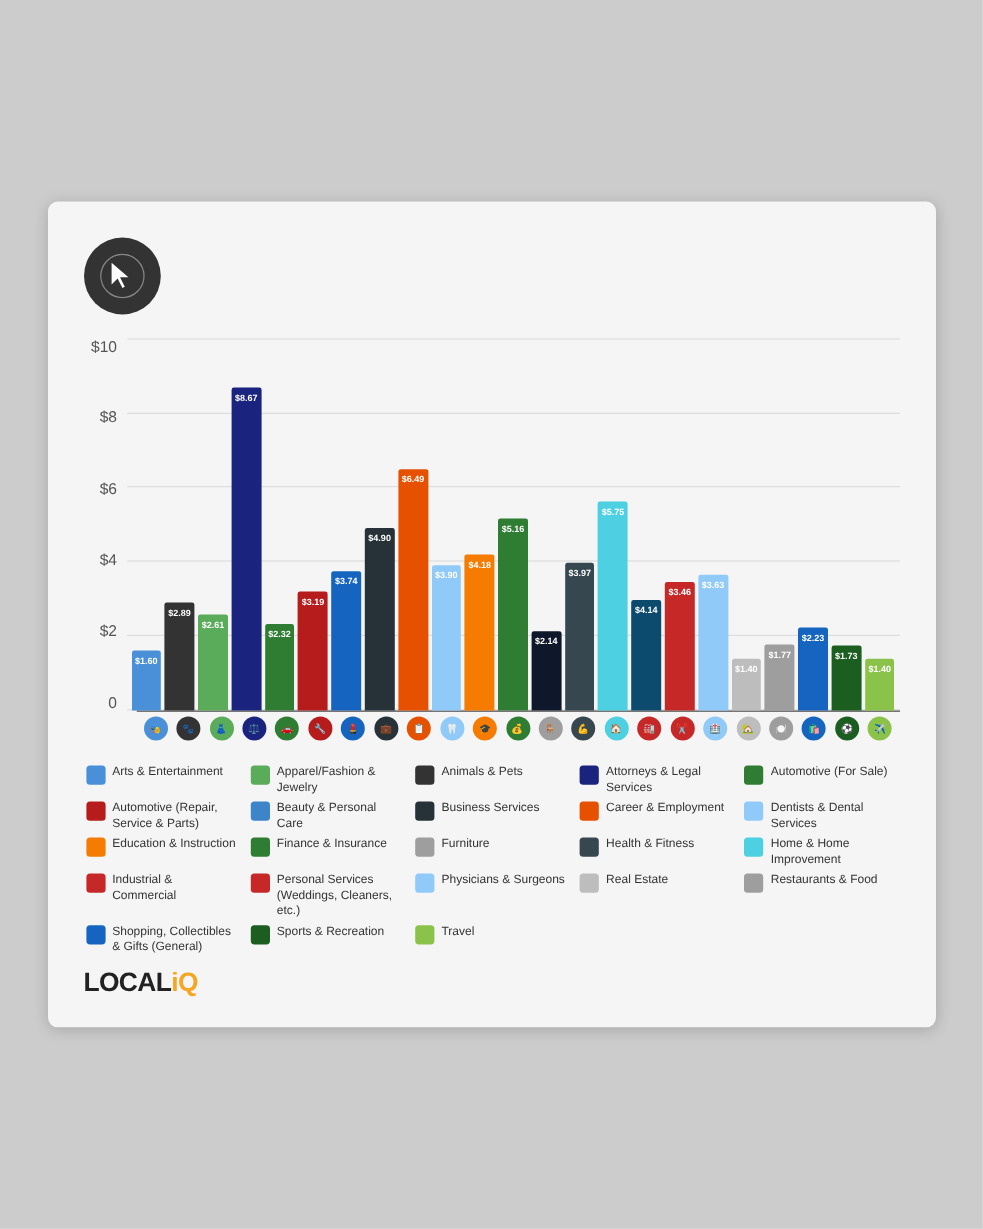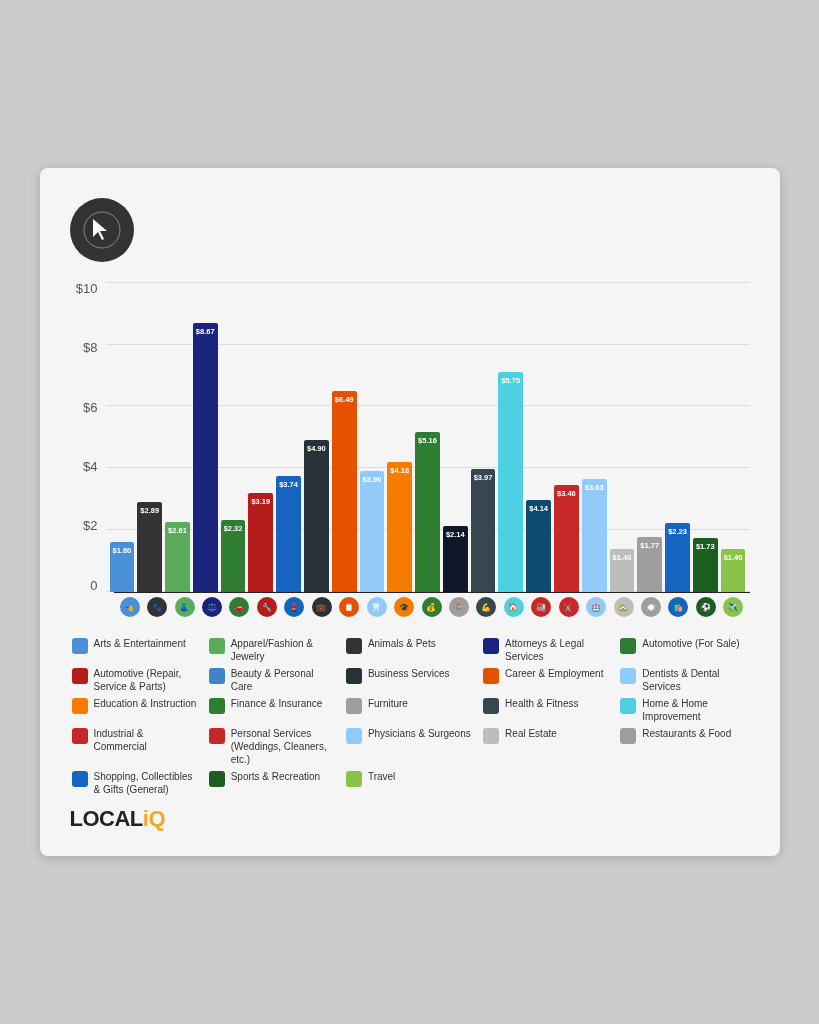--- a/index.html
+++ b/index.html
@@ -242,21 +242,21 @@
               <div class="bar" style="height: 50px; background: rgb(74, 144, 217); border-radius: 2px 2px 0px 0px; min-width: 100%;">
                 <div class="bar-value">$1.60</div>
               </div>
             </div>
             <div class="bar-col">
               <div class="bar" style="height: 90px; background: rgb(51, 51, 51); border-radius: 2px 2px 0px 0px; min-width: 100%;">
                 <div class="bar-value">$2.89</div>
               </div>
             </div>
             <div class="bar-col">
-              <div class="bar" style="height: 70px; background: rgb(90, 171, 90); border-radius: 2px 2px 0px 0px; min-width: 100%;">
+              <div class="bar" style="height: 80px; background: rgb(90, 171, 90); border-radius: 2px 2px 0px 0px; min-width: 100%;">
                 <div class="bar-value">$2.61</div>
               </div>
             </div>
             <div class="bar-col">
               <div class="bar" style="height: 269px; background: rgb(26, 35, 126); border-radius: 2px 2px 0px 0px; min-width: 100%;">
                 <div class="bar-value">$8.67</div>
               </div>
             </div>
             <div class="bar-col">
               <div class="bar" style="height: 72px; background: rgb(46, 125, 50); border-radius: 2px 2px 0px 0px; min-width: 100%;">
@@ -302,21 +302,21 @@
               <div class="bar" style="height: 66px; background: #0f172a; border-radius: 2px 2px 0px 0px; min-width: 100%;">
                 <div class="bar-value">$2.14</div>
               </div>
             </div>
             <div class="bar-col">
               <div class="bar" style="height: 123px; background: rgb(55, 71, 79); border-radius: 2px 2px 0px 0px; min-width: 100%;">
                 <div class="bar-value">$3.97</div>
               </div>
             </div>
             <div class="bar-col">
-              <div class="bar" style="height: 220px; background: rgb(77, 208, 225); border-radius: 2px 2px 0px 0px; min-width: 100%;">
+              <div class="bar" style="height: 174px; background: rgb(77, 208, 225); border-radius: 2px 2px 0px 0px; min-width: 100%;">
                 <div class="bar-value">$5.75</div>
               </div>
             </div>
             <div class="bar-col">
               <div class="bar" style="height: 92px; background: #0c4a6e; border-radius: 2px 2px 0px 0px; min-width: 100%;">
                 <div class="bar-value">$4.14</div>
               </div>
             </div>
             <div class="bar-col">
               <div class="bar" style="height: 107px; background: rgb(198, 40, 40); border-radius: 2px 2px 0px 0px; min-width: 100%; text-decoration: underline;">

